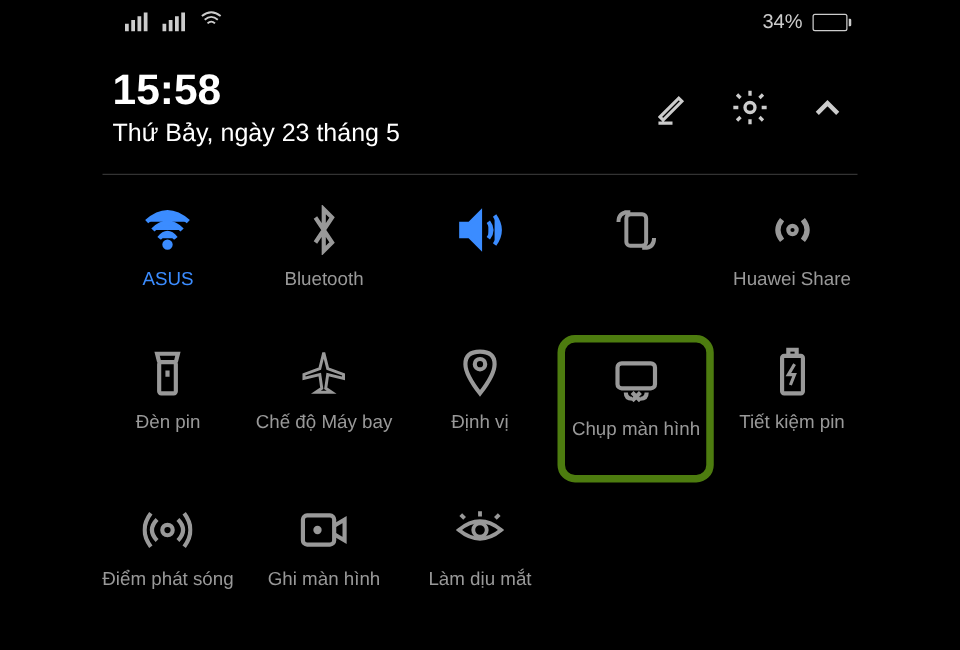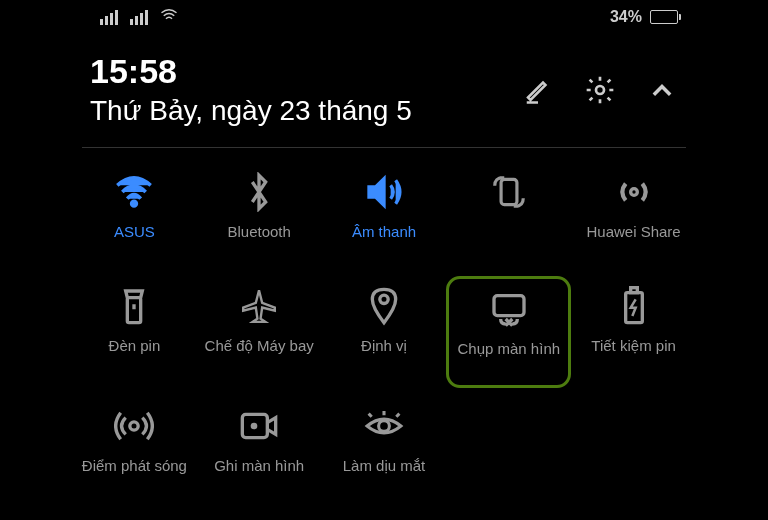--- a/index.html
+++ b/index.html
@@ -11,58 +11,57 @@
       font-family: -apple-system, BlinkMacSystemFont, sans-serif;
       overflow: hidden;
     }
     .status-bar {
       display: flex;
       justify-content: space-between;
       align-items: center;
       padding: 8px 90px 8px 100px;
       font-size: 16px;
       color: #ccc;
-      font-weight: bold;
     }
     .status-left { display: flex; gap: 12px; align-items: center; }
     .status-right { display: flex; gap: 8px; align-items: center; }
     .signal-bars { display: flex; gap: 2px; align-items: flex-end; }
     .bar { width: 3px; background: #ccc; }
     .bar:nth-child(1){height:6px}.bar:nth-child(2){height:9px}.bar:nth-child(3){height:12px}.bar:nth-child(4){height:15px}
     .battery-icon { width: 28px; height: 14px; border: 1.5px solid #ccc; border-radius: 2px; position: relative; }
     .battery-icon::after { content:''; position:absolute; right:-4px; top:3px; width:2px; height:6px; background:#ccc; border-radius:0 1px 1px 0; }
     .battery-fill { height:100%; width:34%; background:#ccc; }
     .header {
       display: flex;
       justify-content: space-between;
       align-items: center;
       padding: 18px 90px 20px 90px;
       gap: 36px;
     }
     .time-block { color: #fff; }
     .time { font-size: 34px; font-weight: 600; }
-    .date { font-size: 28px; margin-top: 4px; }
+    .date { font-size: 20px; margin-top: 4px; }
     .header-icons { display: flex; gap: 30px; align-items: center; }
     .header-icon { width: 32px; height: 32px; display:flex; align-items:center; justify-content:center; }
     .divider { height: 1px; background: #333; margin: 0 82px 14px 82px; }
     .toggles {
       display: grid;
       grid-template-columns: repeat(5, 1fr);
       gap: 8px 0;
       padding: 0 72px;
     }
     .toggle {
       display: flex;
       flex-direction: column;
       align-items: center;
       padding: 10px 4px 8px 4px;
       border-radius: 14px;
     }
     .toggle.highlighted {
-      border: 3px solid #4d7c0f;
+      border: 6px solid #4d7c0f;
     }
     .toggle-icon {
       width: 40px;
       height: 40px;
       display: flex;
       align-items: center;
       justify-content: center;
       margin-bottom: 10px;
     }
     .toggle-label {
@@ -150,21 +149,20 @@
       </div>
       <div class="toggle-label">Bluetooth</div>
     </div>
     <div class="toggle active">
       <div class="toggle-icon">
         <svg width="40" height="36" viewBox="0 0 24 20">
           <path d="M3 7 L3 13 L7 13 L12 18 L12 2 L7 7 Z" stroke-width="2"></path>
           <path d="M16 6 Q19 10 16 14 M19 3 Q24 10 19 17" stroke-width="2"></path>
         </svg>
       </div>
-      <div class="toggle-label">Âm thanh</div>
     </div>
     <div class="toggle">
       <div class="toggle-icon">
         <svg width="38" height="38" viewBox="0 0 24 24">
           <rect x="7" y="4" width="10" height="16" rx="2" stroke-width="2"></rect>
           <path d="M3 8 Q3 3 8 3 M6 3 L8 3 L8 5 M21 16 Q21 21 16 21 M18 21 L16 21 L16 19" stroke-width="2"></path>
         </svg>
       </div>
     </div>
     <div class="toggle">

